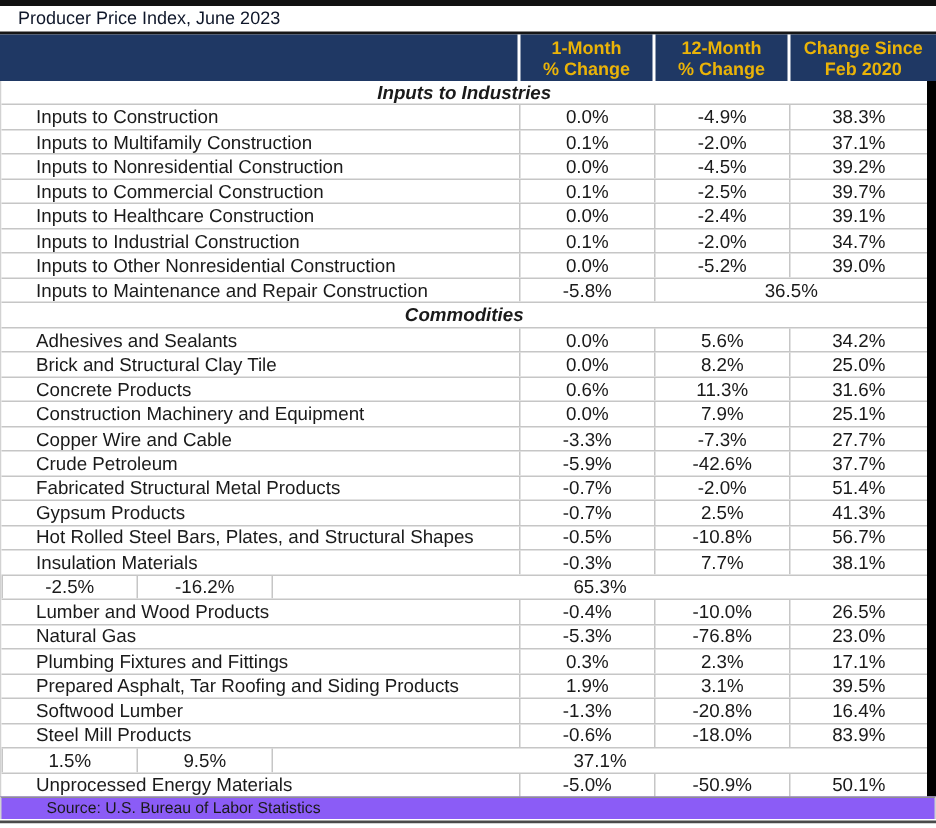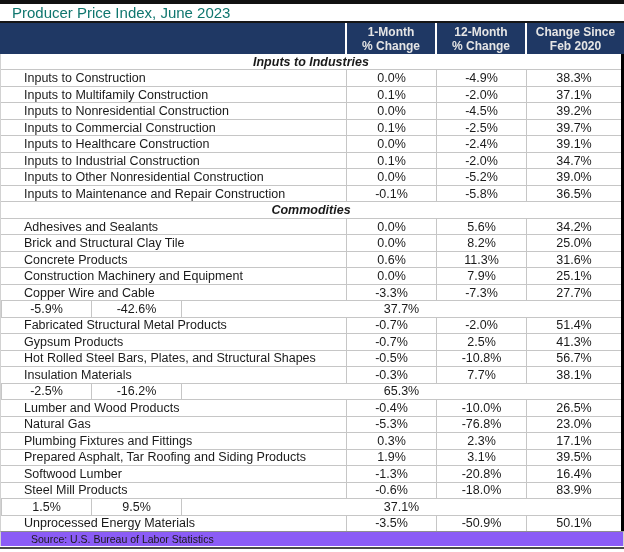--- a/index.html
+++ b/index.html
@@ -10,48 +10,48 @@
     width:624px; height:552px;
     background:#ffffff;
     display:flex; flex-direction:column;
     overflow:hidden;
     position:relative;
   }
   .top-bar { height:4px; background:#111111; flex:none; }
 
   .title-row {
     flex:none; height:19px;
-    font-size:15px; line-height:17px;
+    font-size:12px; line-height:17px;
     padding-left:12px;
     border-bottom:2px solid #161616;
-    color:#0f766e;
+    color:#0f172a;
     background:#ffffff;
   }
 
   .header-row {
     flex:none; height:31px;
     background:#1F3864;
-    color:#e5e5e5;
+    color:#eab308;
     display:flex;
     font-weight:bold; font-size:12px; line-height:14px;
     text-align:center;
   }
   .header-label { width:345px; flex:none; }
   .header-col {
     width:90px; flex:none;
     border-left:2px solid #ffffff;
     display:flex; flex-direction:column; justify-content:center;
   }
   .header-col.last { width:auto; flex:1; }
 
   .table-body {
     flex:1;
     display:flex; flex-direction:column;
     border-left:1px solid #d2d2d2;
-    border-right:3px solid #000000;
+    border-right:6px solid #000000;
   }
   .table-body > div + div { border-top:1px solid #c6c6c6; }
 
   .section-row {
     flex:1;
     display:flex; align-items:center; justify-content:center;
     font-weight:bold; font-style:italic;
     font-size:12.5px;
     background:#ffffff;
   }
@@ -145,21 +145,20 @@
         <div class="cell val-cell last">34.7%</div>
       </div>
       <div class="data-row">
         <div class="cell label-cell">Inputs to Other Nonresidential Construction</div>
         <div class="cell val-cell">0.0%</div>
         <div class="cell val-cell">-5.2%</div>
         <div class="cell val-cell last">39.0%</div>
       </div>
       <div class="data-row">
         <div class="cell label-cell">Inputs to Maintenance and Repair Construction</div>
-        <div class="cell val-cell">-0.1%</div>
         <div class="cell val-cell">-5.8%</div>
         <div class="cell val-cell last">36.5%</div>
       </div>
       <div class="section-row">Commodities</div>
       <div class="data-row">
         <div class="cell label-cell">Adhesives and Sealants</div>
         <div class="cell val-cell">0.0%</div>
         <div class="cell val-cell">5.6%</div>
         <div class="cell val-cell last">34.2%</div>
       </div>
@@ -181,20 +180,21 @@
         <div class="cell val-cell">7.9%</div>
         <div class="cell val-cell last">25.1%</div>
       </div>
       <div class="data-row">
         <div class="cell label-cell">Copper Wire and Cable</div>
         <div class="cell val-cell">-3.3%</div>
         <div class="cell val-cell">-7.3%</div>
         <div class="cell val-cell last">27.7%</div>
       </div>
       <div class="data-row">
+        <div class="cell label-cell">Crude Petroleum</div>
         <div class="cell val-cell">-5.9%</div>
         <div class="cell val-cell">-42.6%</div>
         <div class="cell val-cell last">37.7%</div>
       </div>
       <div class="data-row">
         <div class="cell label-cell">Fabricated Structural Metal Products</div>
         <div class="cell val-cell">-0.7%</div>
         <div class="cell val-cell">-2.0%</div>
         <div class="cell val-cell last">51.4%</div>
       </div>
@@ -257,21 +257,21 @@
         <div class="cell val-cell">-18.0%</div>
         <div class="cell val-cell last">83.9%</div>
       </div>
       <div class="data-row">
         <div class="cell val-cell">1.5%</div>
         <div class="cell val-cell">9.5%</div>
         <div class="cell val-cell last">37.1%</div>
       </div>
       <div class="data-row">
         <div class="cell label-cell">Unprocessed Energy Materials</div>
-        <div class="cell val-cell">-3.5%</div>
+        <div class="cell val-cell">-5.0%</div>
         <div class="cell val-cell">-50.9%</div>
         <div class="cell val-cell last">50.1%</div>
       </div>
     </div>
 
   <div class="source-row">Source: U.S. Bureau of Labor Statistics</div>
   <div class="bottom-line"></div>
   <div class="bottom-gap"></div>
 </div>
 

